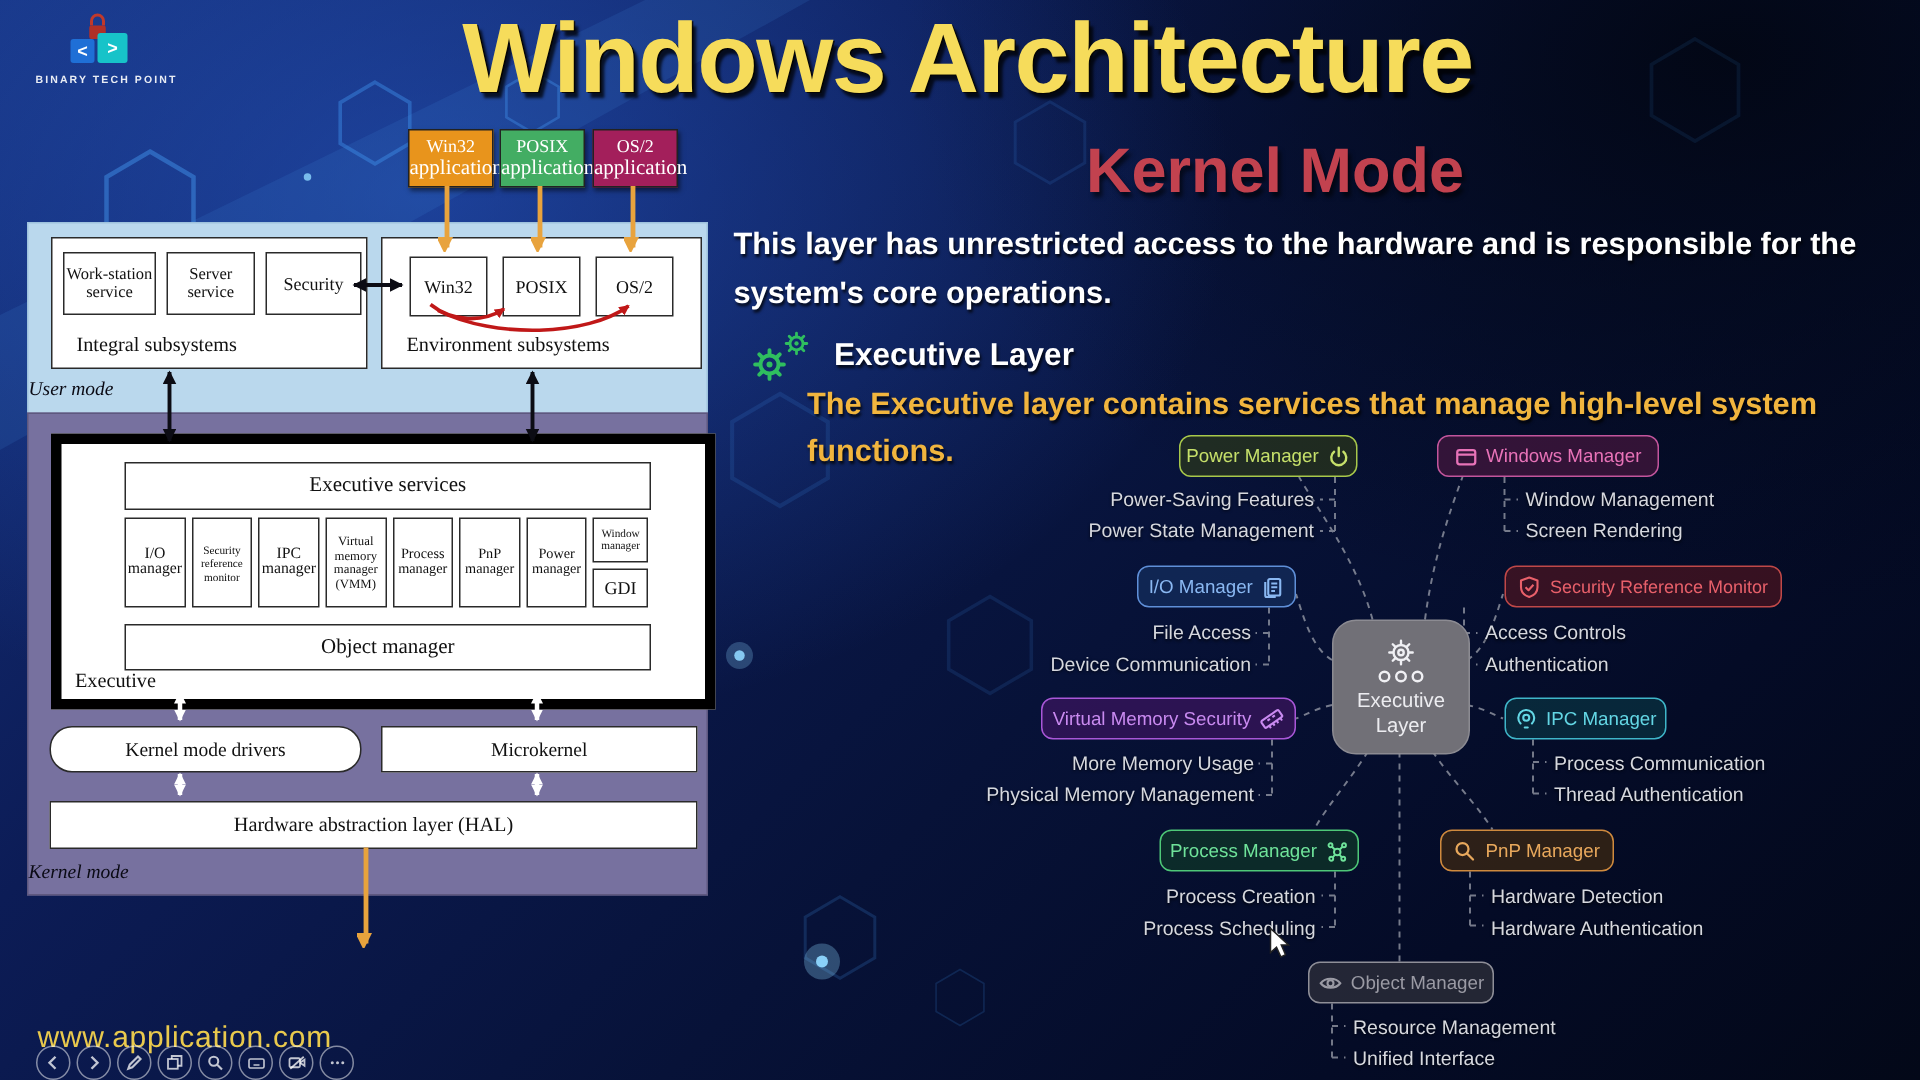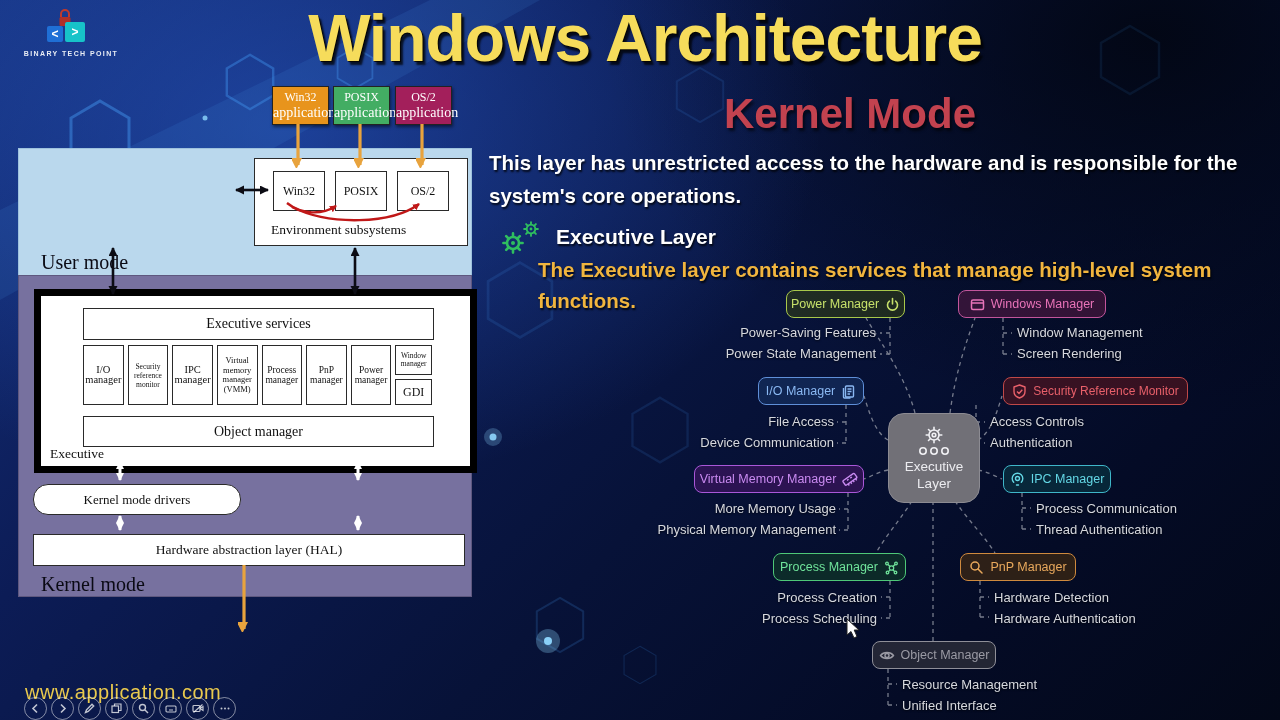--- a/index.html
+++ b/index.html
@@ -36,21 +36,21 @@
   .appbox .a2{font-size:14px;text-align:center;}
 
   
   .region-user{left:18px;top:148px;width:452px;height:127px;background:#BAD8ED;border:1px solid #9ec2dd;}
   .region-kernel{left:18px;top:275px;width:452px;height:320px;background:#77719F;border:1px solid #5e587f;}
   .wbox{background:#fff;border:1px solid #2a2a2a;color:#111;display:flex;align-items:center;justify-content:center;text-align:center;}
   .subsys{position:absolute;background:#fff;border:1px solid #2a2a2a;}
   .srow{position:absolute;left:7px;top:9px;display:flex;gap:7px;}
   .sbox{height:40px;font-size:11px;line-height:12px;}
   .sublabel{position:absolute;left:16px;bottom:7px;font-size:13.5px;color:#111;}
-  .modelabel{position:absolute;left:22px;font-size:20px;color:#0a0a14;}
+  .modelabel{position:absolute;left:0;font-size:13px;color:#0a0a14;font-style:italic;}
   .executive{position:absolute;left:15px;top:13px;width:429px;height:170px;background:#ffffff;border:7px solid #000000;}
   .execsvc{position:absolute;left:42px;top:12px;width:349px;height:30px;font-size:14px;}
   .mgr-row{position:absolute;left:42px;top:49px;width:349px;height:60px;display:flex;gap:4px;}
   .mgr{flex:1;font-size:9.5px;line-height:10.5px;padding:1px;}
   .mgr-col{flex:1;display:flex;flex-direction:column;gap:4px;}
   .mgr-col .wbox{font-size:7.5px;line-height:8.5px;}
   .mgr-col .gdi{font-size:12px;}
   .objmgr{position:absolute;left:42px;top:120px;width:349px;height:29px;font-size:14px;}
   .exec-label{position:absolute;left:9px;top:150px;font-size:13.5px;color:#111;}
   .kmd{position:absolute;left:14px;top:208px;width:206px;height:29px;font-size:13px;border-radius:15px;}
@@ -161,20 +161,28 @@
   <div class="abs appbox" style="left:333px;top:86px;background:#43AD63">
     <div class="a1">POSIX</div>
     <div class="a2">application</div>
   </div>
   <div class="abs appbox" style="left:395px;top:86px;background:#A31F5B">
     <div class="a1">OS/2</div>
     <div class="a2">application</div>
   </div>
 
   <div class="abs region-user serif">
+    <div class="subsys" style="left:15px;top:9px;width:209px;height:86px;">
+      <div class="srow">
+        <div class="wbox sbox" style="width:60px">Work-station service</div>
+        <div class="wbox sbox" style="width:57px">Server service</div>
+        <div class="wbox sbox" style="width:62px;font-size:12px">Security</div>
+      </div>
+      <div class="sublabel">Integral subsystems</div>
+    </div>
     <div class="subsys" style="left:235px;top:9px;width:212px;height:86px;">
       <div class="srow" style="left:18px;top:12px;gap:10px;">
         <div class="wbox sbox" style="width:50px;height:38px;font-size:12px">Win32</div>
         <div class="wbox sbox" style="width:50px;height:38px;font-size:12px">POSIX</div>
         <div class="wbox sbox" style="width:50px;height:38px;font-size:12px">OS/2</div>
       </div>
       <div class="sublabel">Environment subsystems</div>
     </div>
     <div class="modelabel" style="top:102px">User mode</div>
   </div>
@@ -192,20 +200,21 @@
         <div class="wbox mgr">Power manager</div>
         <div class="mgr-col">
           <div class="wbox" style="height:28px">Window manager</div>
           <div class="wbox gdi" style="height:24px">GDI</div>
         </div>
       </div>
       <div class="wbox objmgr">Object manager</div>
       <div class="exec-label">Executive</div>
     </div>
     <div class="wbox kmd">Kernel mode drivers</div>
+    <div class="wbox micro">Microkernel</div>
     <div class="wbox hal">Hardware abstraction layer (HAL)</div>
     <div class="modelabel" style="top:297px">Kernel mode</div>
   </div>
 
 
   <svg class="abs" width="1280" height="720" style="left:0;top:0">
     <defs>
       <marker id="ah-o" markerWidth="10" markerHeight="10" refX="7" refY="4" orient="auto" markerUnits="userSpaceOnUse">
         <path d="M0 0 L8 4 L0 8 Z" fill="#E8A33D" transform="scale(1.4)"></path>
         </marker>
@@ -295,21 +304,21 @@
       </svg>
   </div>
   <div class="abs mm-node n-srm">
     <svg width="15" height="15" viewBox="0 0 15 15" stroke="currentColor" stroke-width="1.4" fill="none" stroke-linejoin="round">
       <path d="M7.5 1 L13 3 V7.5 C13 11 10.5 13 7.5 14 C4.5 13 2 11 2 7.5 V3 Z"></path>
         <path d="M5 7.5 L7 9.5 L10.3 5.8"></path>
       </svg>
     <span>Security Reference Monitor</span>
   </div>
   <div class="abs mm-node n-vmm">
-    <span>Virtual Memory Manager</span>
+    <span>Virtual Memory Security</span>
     <svg width="16" height="15" viewBox="0 0 16 15" stroke="currentColor" stroke-width="1.4" fill="none">
       <g transform="rotate(-35 8 7.5)">
           <rect x="1" y="4.5" width="14" height="5.5" rx="1"></rect>
           <path d="M4 10 v2 M7 10 v2 M10 10 v2 M13 10 v2 M5 6.5 h2 M9 6.5 h2"></path>
         </g>
       </svg>
   </div>
   <div class="abs mm-node n-ipc">
     <svg width="15" height="15" viewBox="0 0 15 15" stroke="currentColor" stroke-width="1.4" fill="none" stroke-linecap="round">
       <circle cx="7.5" cy="6.5" r="2"></circle>

